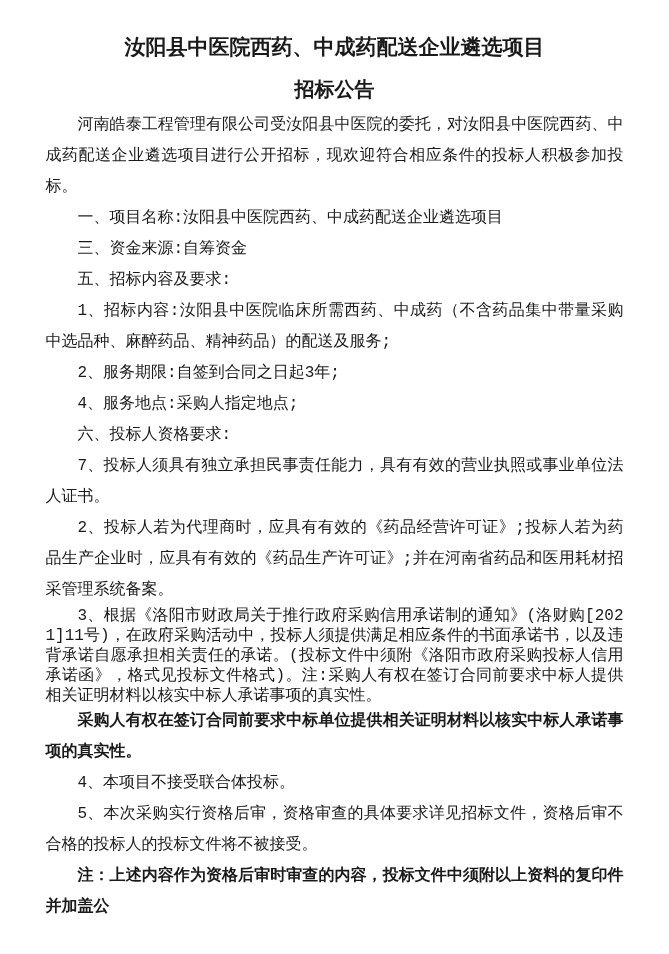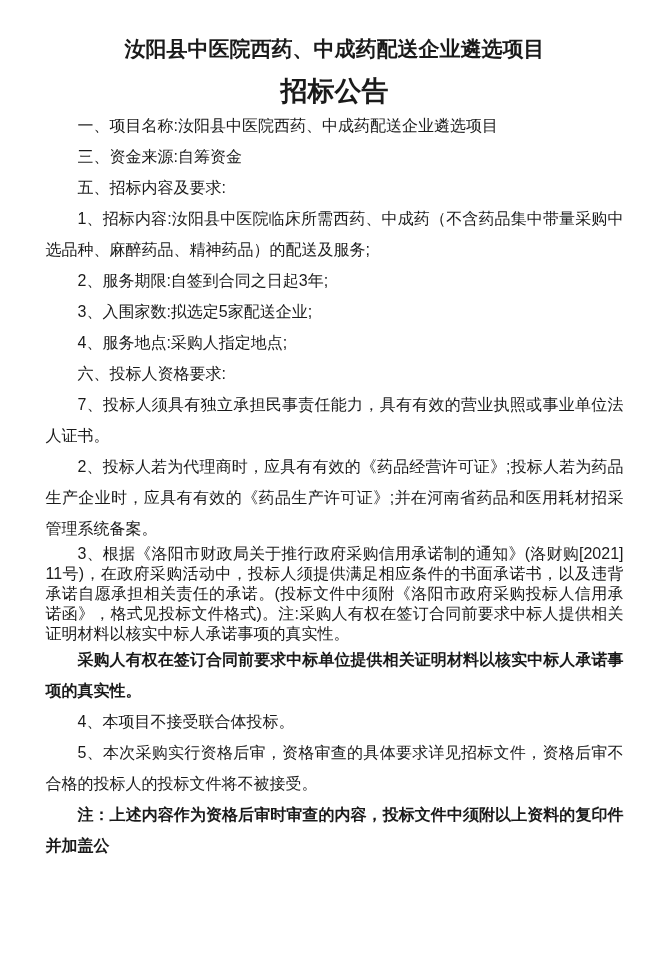--- a/index.html
+++ b/index.html
@@ -9,34 +9,34 @@
   }
   .page {
     position: relative;
     width: 606px;
     height: 954px;
     margin: 0 auto;
     background: #ffffff;
     box-sizing: border-box;
     padding: 36px 14px 0 14px;
     overflow: hidden;
-    font-family: Liberation Sans, sans-serif;
+    font-family: Liberation Mono, monospace;
     color: #1a1a1a;
   }
   .doc-title {
     margin: 0;
     font-size: 21px;
     font-weight: bold;
     text-align: center;
     line-height: 26px;
     white-space: nowrap;
   }
   .doc-subtitle {
     margin: 16px 0 0 0;
-    font-size: 27px;
+    font-size: 20px;
     font-weight: bold;
     text-align: center;
     line-height: 26px;
   }
   .doc-body {
     margin-top: 6px;
   }
   p.para {
     margin: 0;
     font-size: 16px;
@@ -54,26 +54,26 @@
   }
 </style>
 </head>
 <body>
 
 <div class="page">
   <h1 class="doc-title">汝阳县中医院西药、中成药配送企业遴选项目</h1>
   <h2 class="doc-subtitle">招标公告</h2>
 
   <div class="doc-body">
+    <p class="para">河南皓泰工程管理有限公司受汝阳县中医院的委托，对汝阳县中医院西药、中成药配送企业遴选项目进行公开招标，现欢迎符合相应条件的投标人积极参加投标。</p>
     <p class="para">一、项目名称:汝阳县中医院西药、中成药配送企业遴选项目</p>
     <p class="para">三、资金来源:自筹资金</p>
     <p class="para">五、招标内容及要求:</p>
     <p class="para">1、招标内容:汝阳县中医院临床所需西药、中成药（不含药品集中带量采购中选品种、麻醉药品、精神药品）的配送及服务;</p>
     <p class="para">2、服务期限:自签到合同之日起3年;</p>
-    <p class="para">3、入围家数:拟选定5家配送企业;</p>
     <p class="para">4、服务地点:采购人指定地点;</p>
     <p class="para">六、投标人资格要求:</p>
     <p class="para">7、投标人须具有独立承担民事责任能力，具有有效的营业执照或事业单位法人证书。</p>
     <p class="para">2、投标人若为代理商时，应具有有效的《药品经营许可证》;投标人若为药品生产企业时，应具有有效的《药品生产许可证》;并在河南省药品和医用耗材招采管理系统备案。</p>
     <p class="para tight">3、根据《洛阳市财政局关于推行政府采购信用承诺制的通知》(洛财购[2021]11号)，在政府采购活动中，投标人须提供满足相应条件的书面承诺书，以及违背承诺自愿承担相关责任的承诺。(投标文件中须附《洛阳市政府采购投标人信用承诺函》，格式见投标文件格式)。注:采购人有权在签订合同前要求中标人提供相关证明材料以核实中标人承诺事项的真实性。</p>
     <p class="para bold">采购人有权在签订合同前要求中标单位提供相关证明材料以核实中标人承诺事项的真实性。</p>
     <p class="para">4、本项目不接受联合体投标。</p>
     <p class="para">5、本次采购实行资格后审，资格审查的具体要求详见招标文件，资格后审不合格的投标人的投标文件将不被接受。</p>
     <p class="para bold">注：上述内容作为资格后审时审查的内容，投标文件中须附以上资料的复印件并加盖公</p>
   </div>

